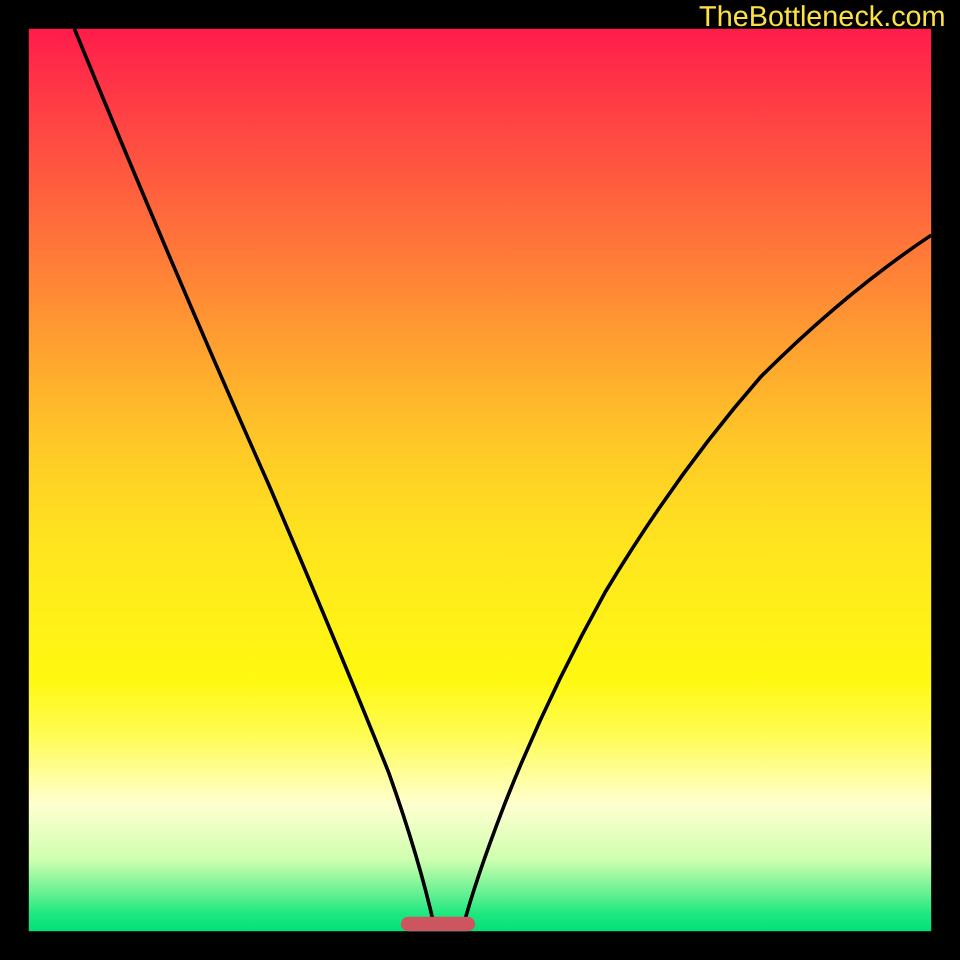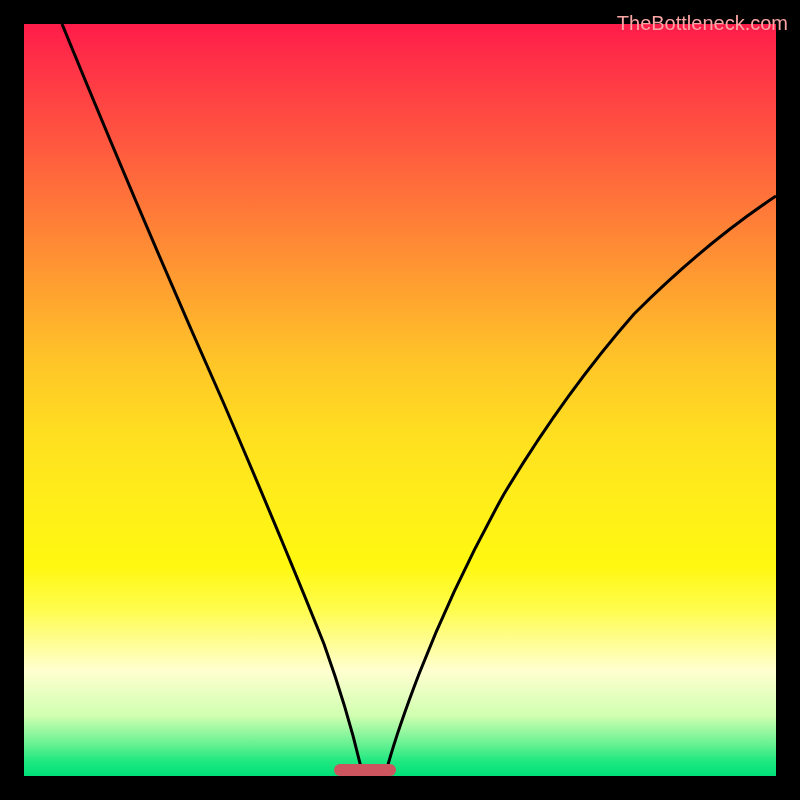--- a/index.html
+++ b/index.html
@@ -29,24 +29,24 @@
         #fffc50 78%,
         #ffffd0 86%,
         #d0ffb0 92%,
         #60f090 96%,
         #20e880 98%,
         #00e078 100%
       );
     }
     .watermark {
       position: absolute;
-      top: 12px;
+      top: 1px;
       right: 12px;
-      color: #fca5a5;
-      font-size: 20px;
+      color: #fde047;
+      font-size: 24px;
       font-weight: 500;
       z-index: 10;
     }
     .curves {
       position: absolute;
       top: 0;
       left: 0;
       width: 100%;
       height: 100%;
     }

